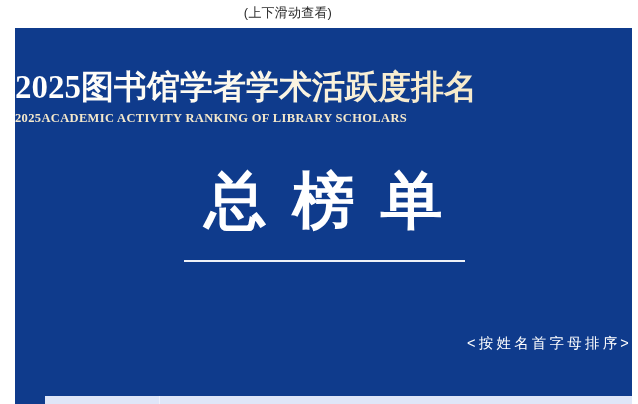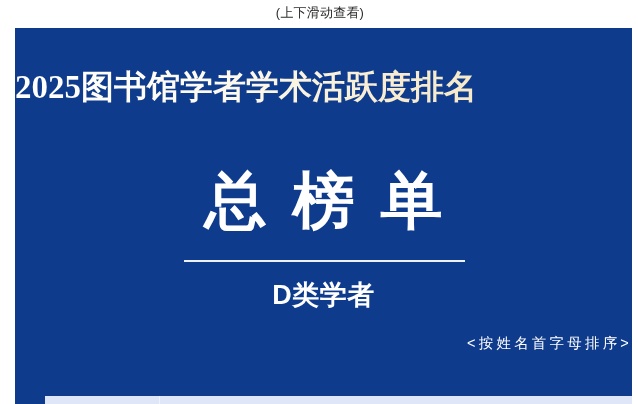--- a/index.html
+++ b/index.html
@@ -20,21 +20,20 @@
     position: absolute;
     left: 0;
     top: 3px;
     width: 576px;
     text-align: center;
     font-size: 13px;
     color: #2b2b2b;
     font-family: "Liberation Sans", sans-serif;
     letter-spacing: 0.2px;
     line-height: 20px;
-    margin-left: 32px;
   }
 
   
   #poster {
     position: absolute;
     left: 15px;
     top: 28px;
     width: 617px;
     height: 376px;
     background: #0f3b8c;
@@ -172,28 +171,28 @@
 </style>
 </head>
 <body>
 
 <div id="scroll-hint">(上下滑动查看)</div>
 
 <div id="poster">
 
   <div id="title-block">
     <div id="main-title">2025图书馆学者学术活跃度排名</div>
+    <div id="sub-title">2025ACADEMIC ACTIVITY RANKING OF LIBRARY SCHOLARS</div>
   </div>
 
   <div id="headline">总榜单</div>
 
   <div id="divider"></div>
 
   <div id="category-row">
-    <div id="category-label">D类学者</div>
   </div>
 
   <div id="sort-note">&lt;按姓名首字母排序&gt;</div>
 
   <div id="table-peek">
     <div class="table-col" id="table-col-rank"></div>
     <div class="table-col" id="table-col-name"></div>
   </div>
 
 </div>

